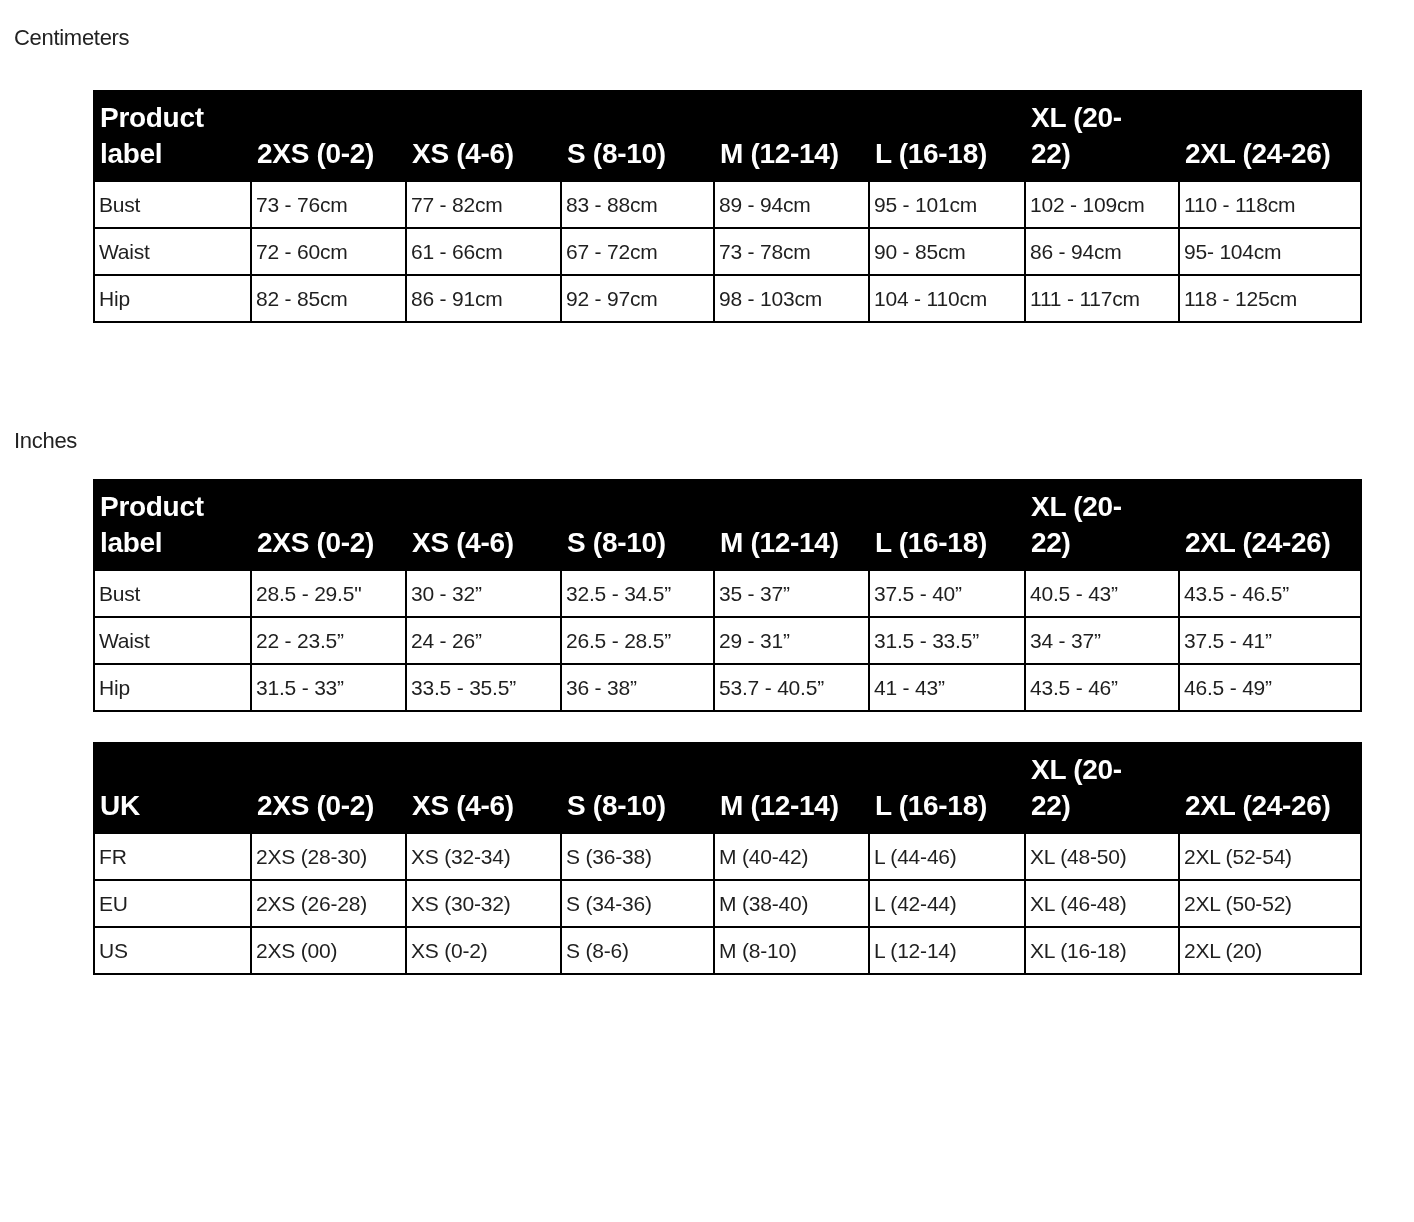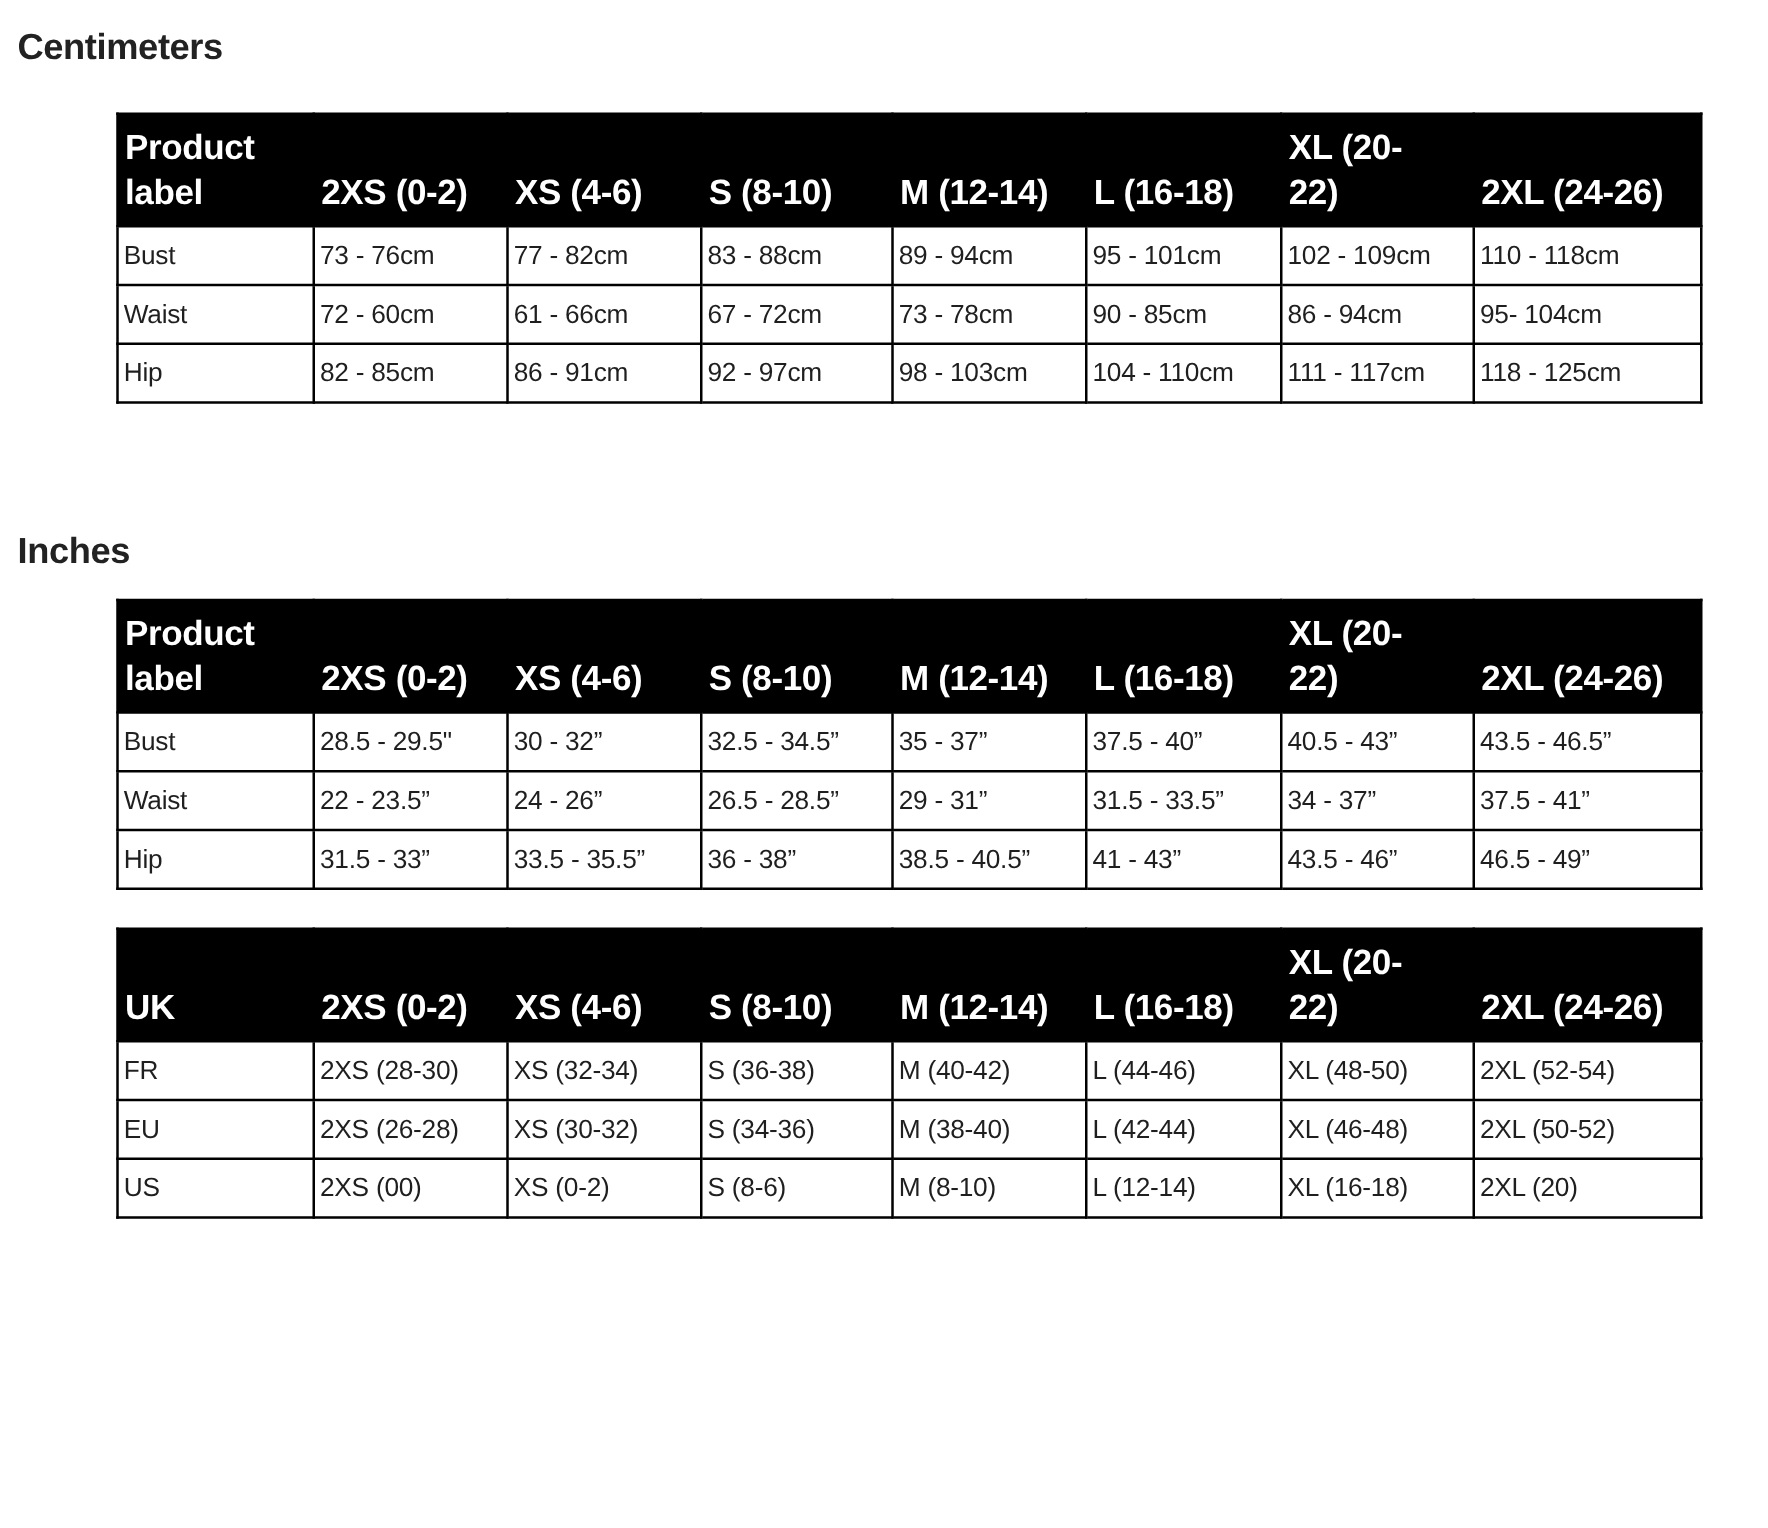--- a/index.html
+++ b/index.html
@@ -18,22 +18,22 @@
   }
   .h-bold {
     font-size: 29px;
     font-weight: 700;
     color: #111111;
     line-height: 36px;
     margin: 0;
     letter-spacing: -0.3px;
   }
   .h-reg {
-    font-size: 29px;
-    font-weight: 700;
+    font-size: 22px;
+    font-weight: 400;
     color: #222222;
     line-height: 36px;
     margin: 0;
     letter-spacing: -0.3px;
   }
   .h-sub { margin-top: 8px; }
   .h-inches { margin-top: 100px; }
   .h-intl { margin-top: 92px; }
 
   table.size-table {
@@ -187,21 +187,21 @@
           <td>29 - 31”</td>
           <td>31.5 - 33.5”</td>
           <td>34 - 37”</td>
           <td>37.5 - 41”</td>
         </tr>
         <tr>
           <td>Hip</td>
           <td>31.5 - 33”</td>
           <td>33.5 - 35.5”</td>
           <td>36 - 38”</td>
-          <td>38.5 - 40.5”</td>
+          <td>53.7 - 40.5”</td>
           <td>41 - 43”</td>
           <td>43.5 - 46”</td>
           <td>46.5 - 49”</td>
         </tr>
       </tbody>
   </table>
 
 
   <table class="size-table t-last">
     <colgroup>

